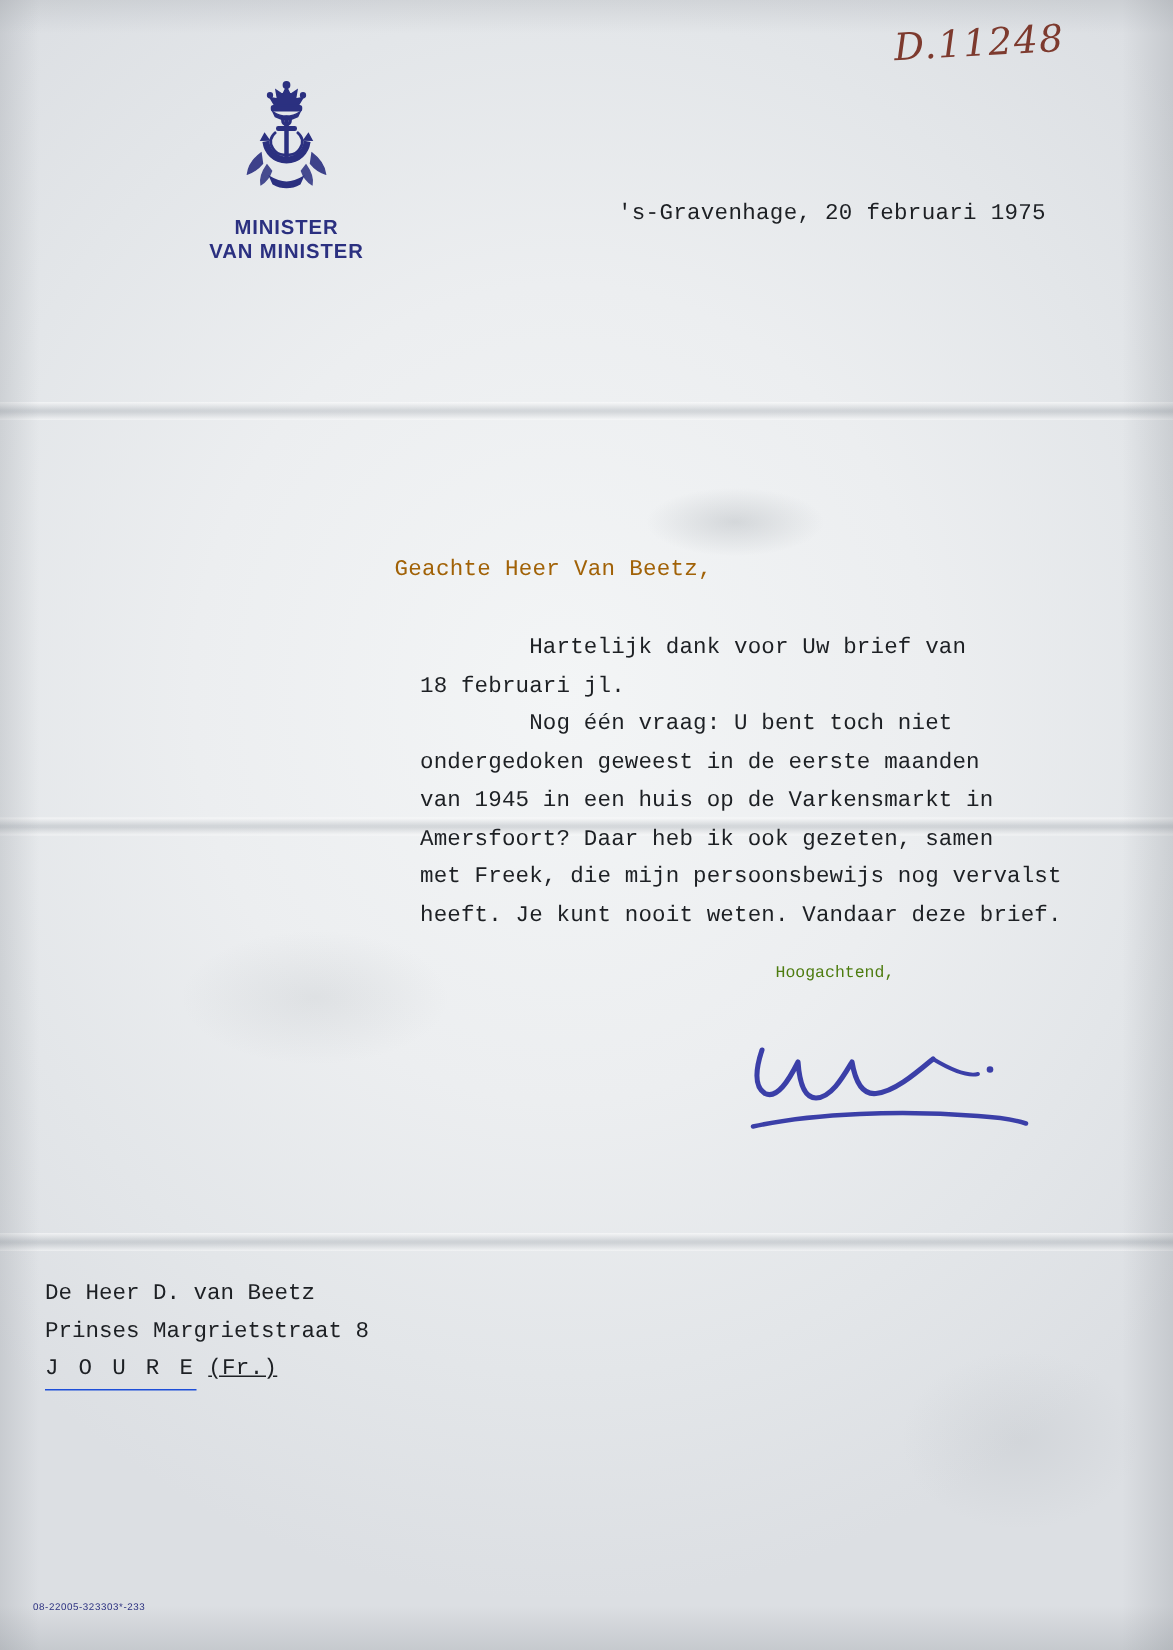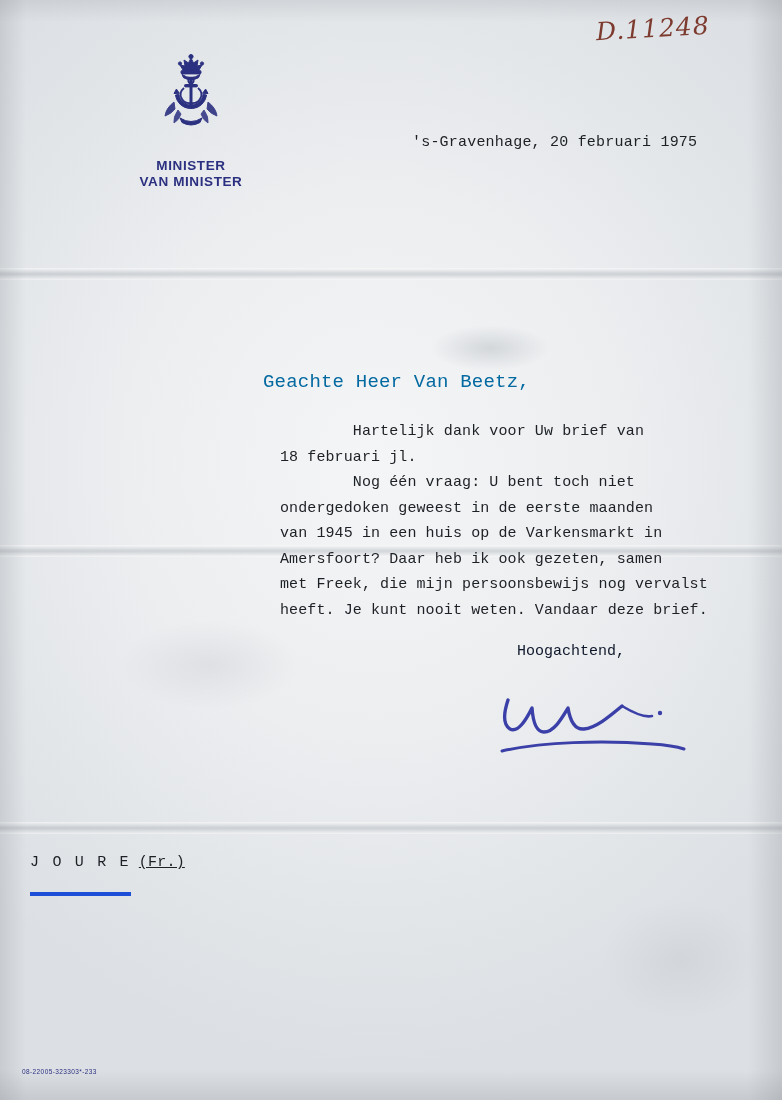--- a/index.html
+++ b/index.html
@@ -83,77 +83,77 @@
     color: #2a2f7a;
   }
   .crest { width: 74px; height: 86px; display:block; margin: 0 auto; }
   .lh-line {
     font-family: "Liberation Sans", sans-serif;
     font-weight: bold;
     font-size: 13.5px;
     letter-spacing: 0.6px;
     color: #2b3080;
     line-height: 16px;
-    margin-top: 18px;
+    margin-top: 4px;
   }
   .lh-line.second { margin-top: 0px; }
 
   
   .placedate {
     position: absolute;
     left: 412px; top: 134px;
     font-size: 15px;
     color: #1d2024;
     letter-spacing: 0.2px;
   }
 
   
   .salutation {
     position: absolute;
     left: 263px; top: 371px;
-    font-size: 19px;
-    color: #0369a1;
+    font-size: 15px;
+    color: #a16207;
     letter-spacing: 0.2px;
   }
   .body {
     position: absolute;
     left: 280px; top: 419px;
     width: 450px;
     font-size: 15px;
     line-height: 25.5px;
     color: #1d2024;
     letter-spacing: 0.1px;
     white-space: pre-wrap;
   }
   .closing {
     position: absolute;
     left: 517px; top: 643px;
-    font-size: 15px;
-    color: #0f172a;
+    font-size: 11px;
+    color: #4d7c0f;
   }
 
   
   .signature {
     position: absolute;
     left: 492px; top: 680px;
     width: 220px; height: 100px;
   }
 
   
   .addressee {
     position: absolute;
     left: 30px; top: 850px;
     font-size: 15px;
     line-height: 25px;
     color: #1d2024;
   }
   .addr-city {
     display: inline-block;
-    border-bottom: 4px solid #1d4ed8;
-    padding-bottom: 17px;
+    border-bottom: 1px solid #1d4ed8;
+    padding-bottom: 1px;
     letter-spacing: 2.2px;
   }
   .addr-region { display: inline-block; margin-left: 8px; letter-spacing: 0.2px; text-decoration: underline; }
 
   
   .printcode {
     position: absolute;
     left: 22px; top: 1068px;
     font-family: "Liberation Sans", sans-serif;
     font-size: 6.5px;
@@ -230,19 +230,21 @@
   <svg class="signature" viewBox="0 0 220 100">
     <g fill="none" stroke="#3b3fa8" stroke-linecap="round" stroke-linejoin="round">
       <path d="M16 20 C12 32, 10 44, 18 49 C26 53, 34 40, 40 28 C41 42, 44 52, 52 52 C62 52, 70 38, 76 28 C78 40, 82 50, 92 49 C104 48, 118 36, 130 26" stroke-width="3.4"></path>
       <path d="M130 26 C140 32, 152 38, 160 36" stroke-width="2.6"></path>
       <circle cx="168" cy="33" r="2.2" fill="#3b3fa8" stroke="none"></circle>
       <path d="M10 71 C50 62, 110 60, 160 64 C176 65, 186 67, 192 69" stroke-width="3"></path>
     </g>
   </svg>
 
   <div class="addressee">
+    <div>De Heer D. van Beetz</div>
+    <div>Prinses Margrietstraat 8</div>
     <div>
       <span class="addr-city">J O U R E</span><span class="addr-region">(Fr.)</span>
     </div>
   </div>
 
   <div class="printcode">08-22005-323303*-233</div>
 </div>
 
 </body></html>

